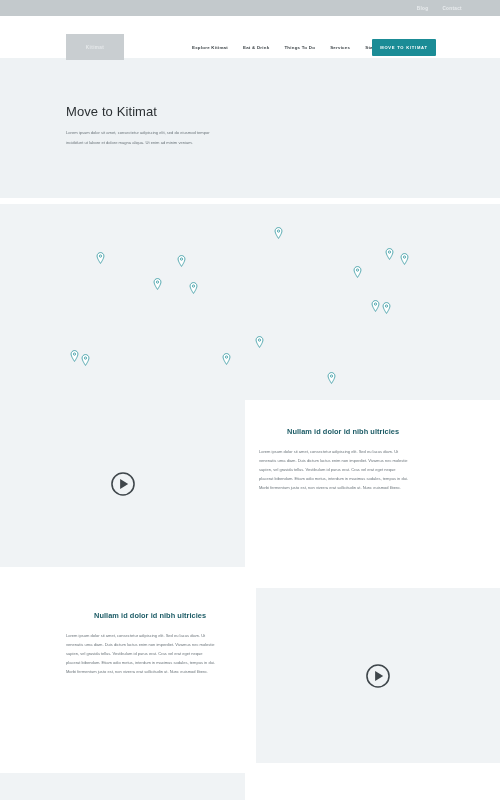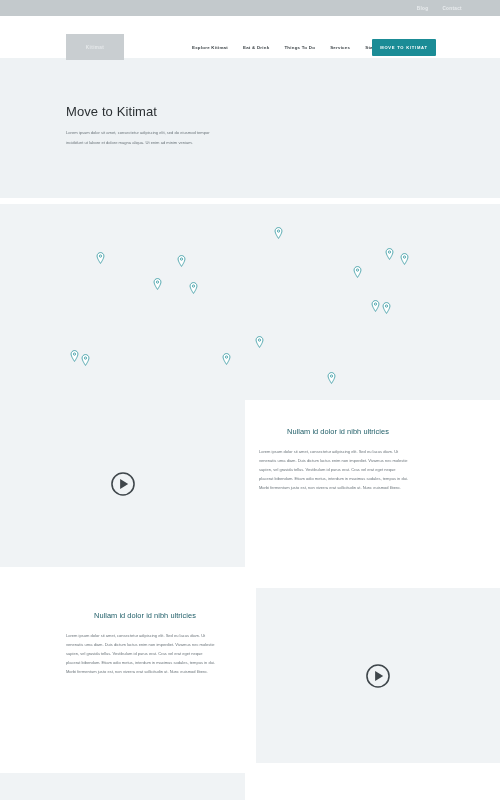--- a/index.html
+++ b/index.html
@@ -123,21 +123,21 @@
     position:absolute;
     background:#f0f3f5;
     display:flex;
     align-items:center;
     justify-content:center;
   }
   .playbtn{ width:26px; height:26px; }
   .txtblock{ position:absolute; }
   .txtblock h2{
     font-size:7.4px;
-    font-weight:400;
+    font-weight:700;
     color:#1d5c66;
     letter-spacing:.05px;
     padding-left:28px;
   }
   .txtblock p{
     margin-top:11px;
     font-size:4.05px;
     line-height:2.25;
     color:#6c757b;
   }

